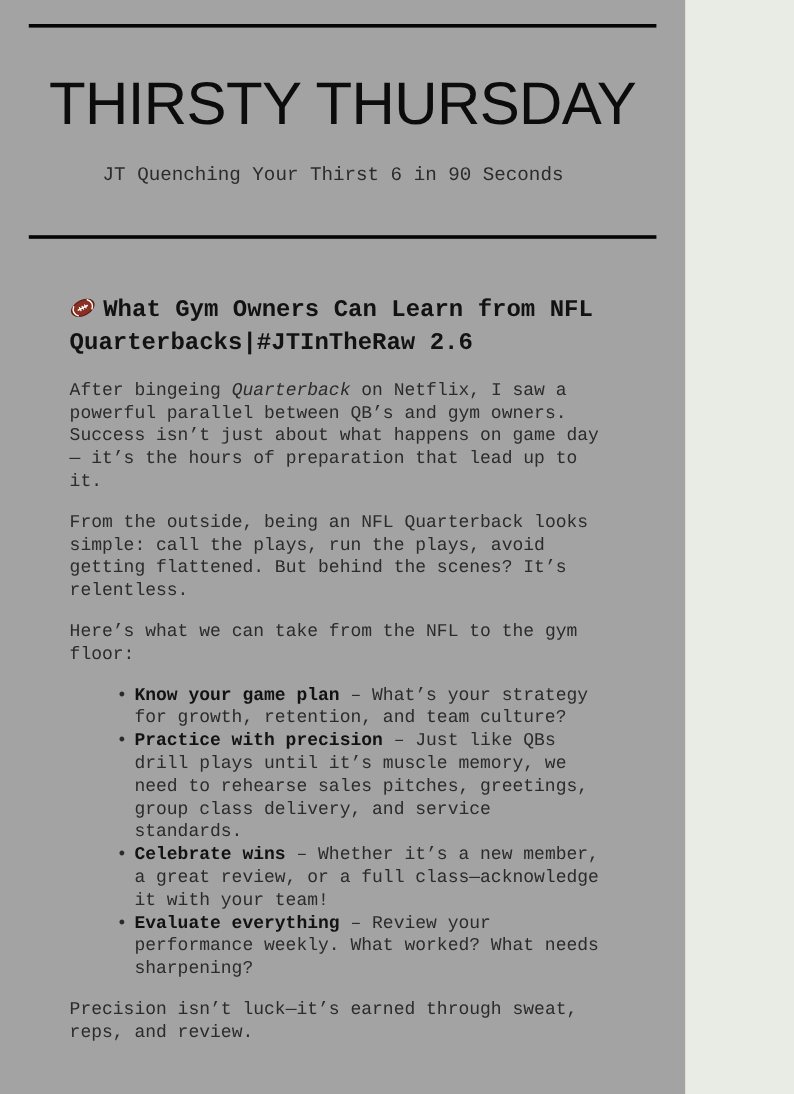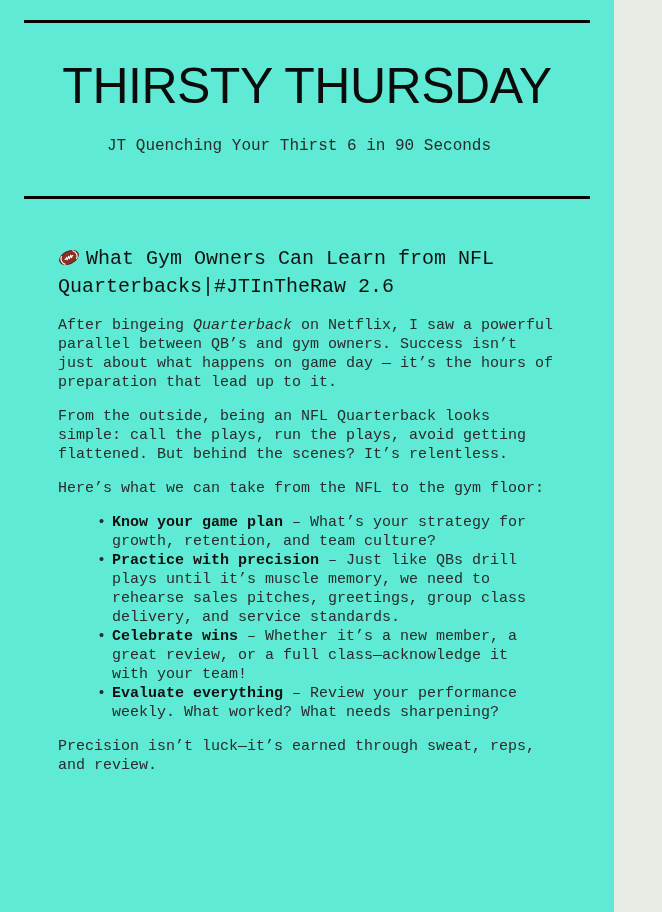--- a/index.html
+++ b/index.html
@@ -3,23 +3,23 @@
 <meta charset="utf-8">
 <style>
   html, body { margin: 0; padding: 0; }
   body {
     width: 662px;
     background: #e9ece4;
     font-family: "Liberation Mono", "DejaVu Sans Mono", monospace;
   }
   .page {
     position: relative;
-    width: 614px;
+    width: 571px;
     height: 912px;
-    background: #5eead4;
+    background: #a3a3a3;
     overflow: hidden;
   }
   .rule {
     height: 3px;
     background: #050505;
     margin: 0 24px;
   }
   .rule-top { margin-top: 20px; }
   .rule-bottom { margin-top: 40px; }
   .title {
@@ -40,21 +40,21 @@
   }
   .content {
     padding: 0 58px;
     font-size: 15px;
     line-height: 19px;
     color: #2b2b2b;
   }
   .heading {
     font-size: 20px;
     line-height: 28px;
-    font-weight: 400;
+    font-weight: 700;
     color: #121212;
     margin: 46px 0 10px 0;
   }
   .heading .football {
     display: inline-block;
     margin-right: 6px;
   }
   .heading .football svg { vertical-align: -3px; }
   .content p { margin: 15px 0; }
   .content em { font-style: italic; }

